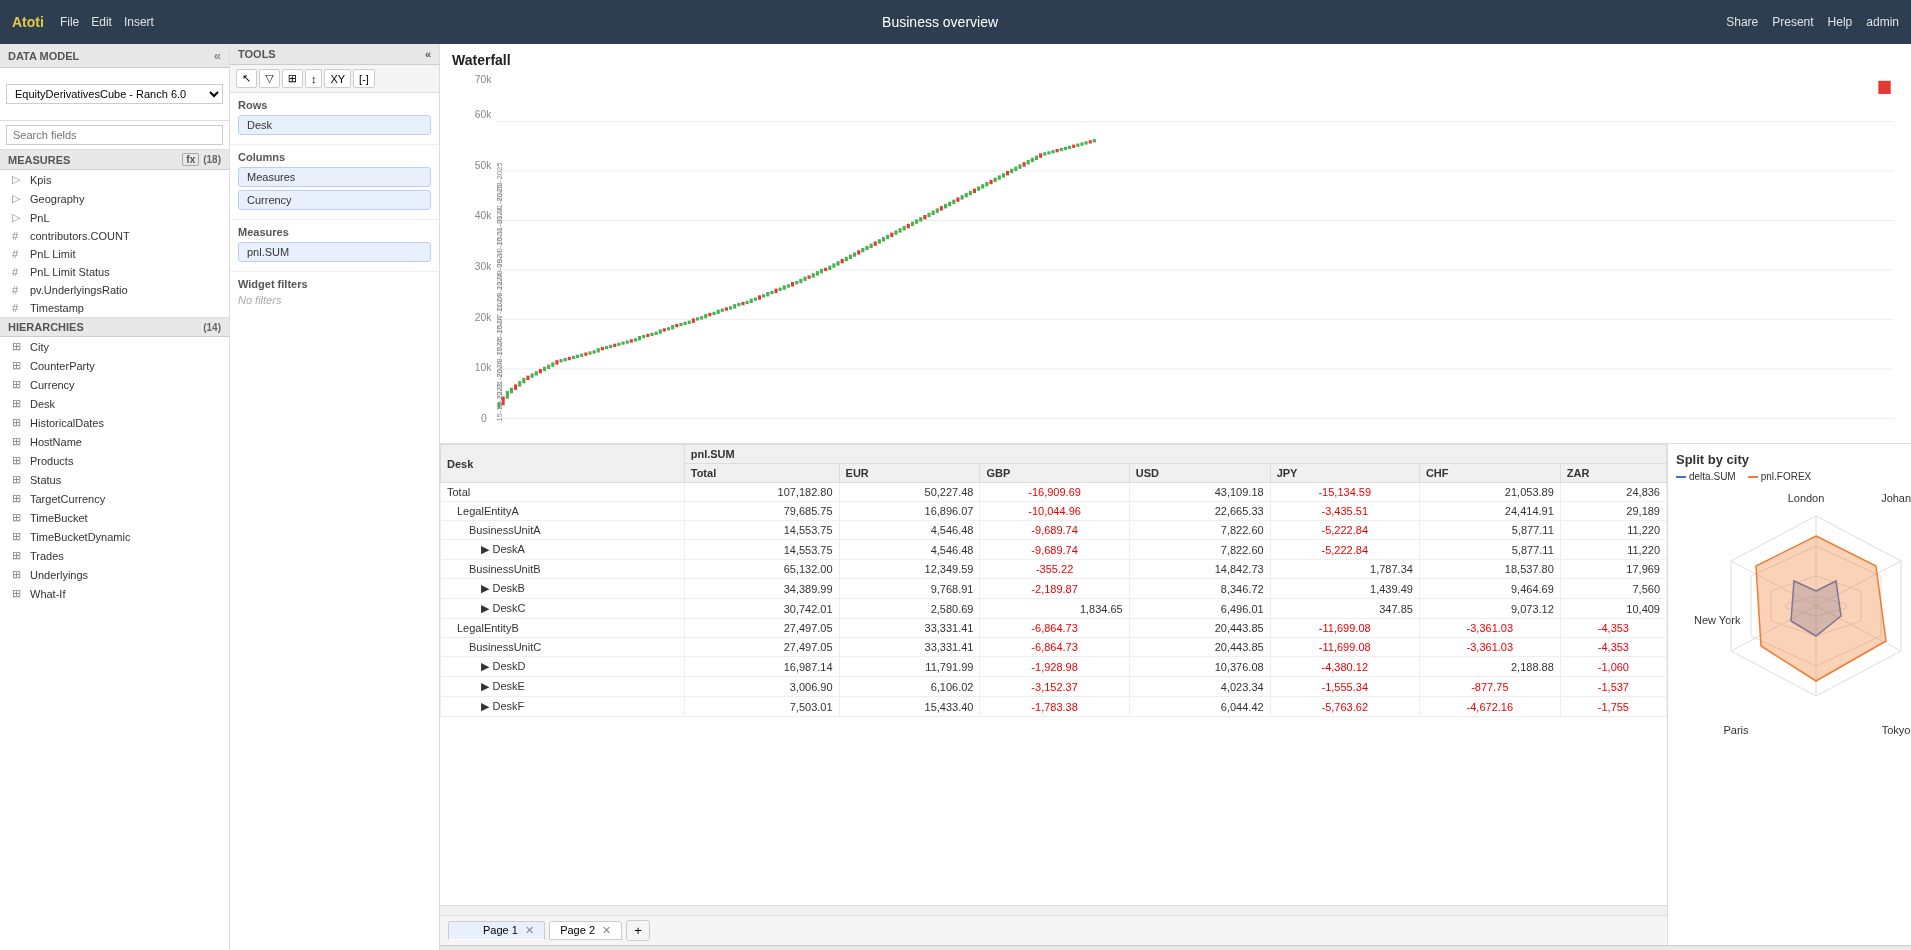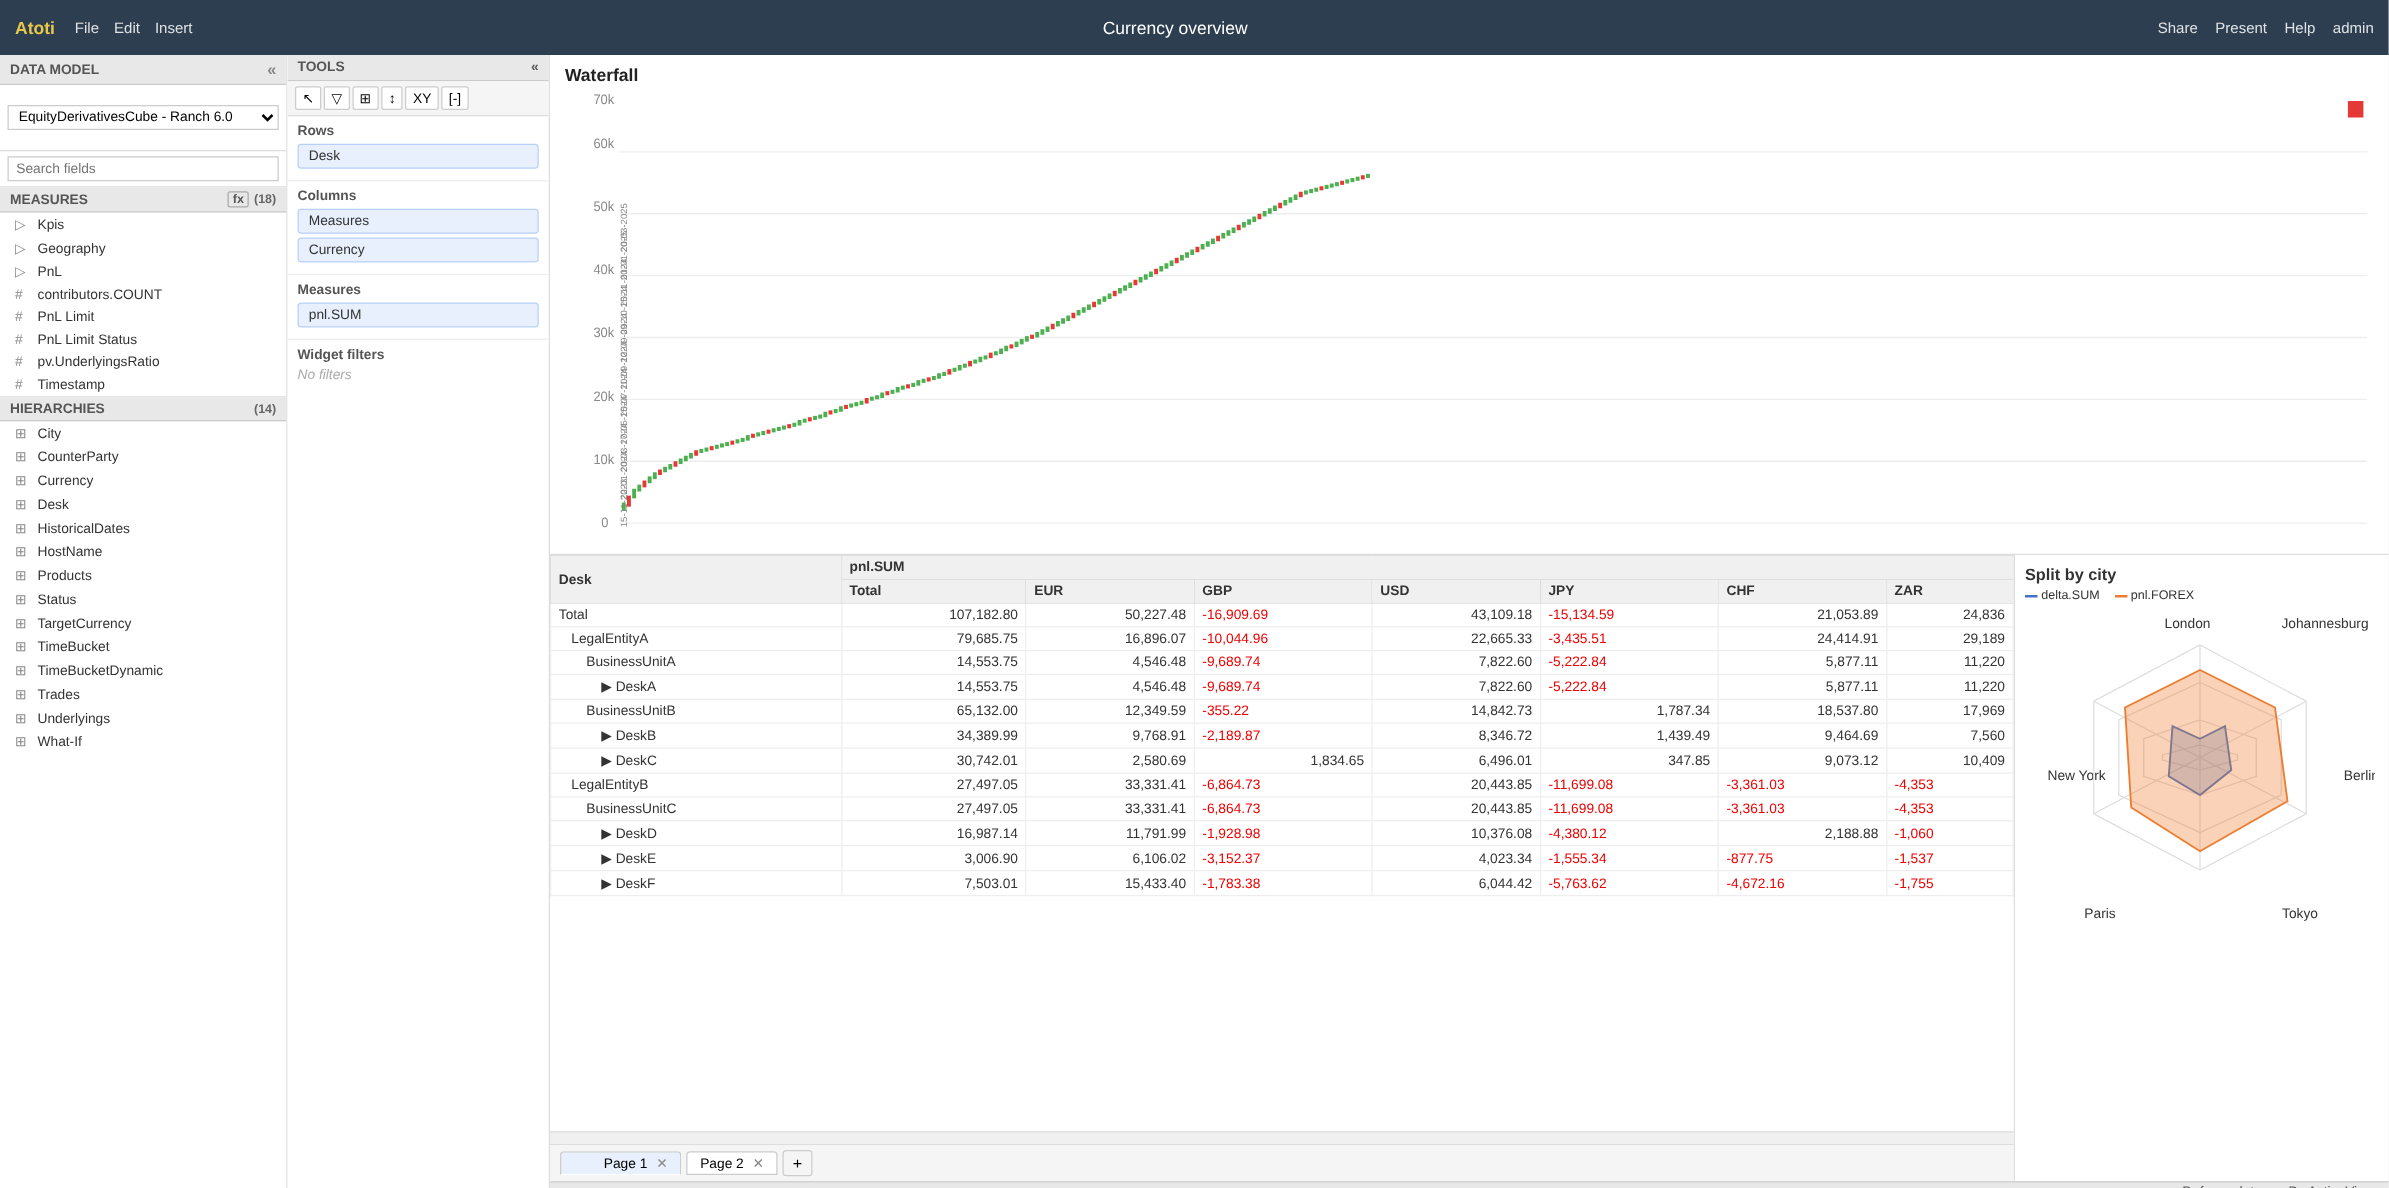--- a/index.html
+++ b/index.html
@@ -66,32 +66,32 @@
 
     
     .bottom-section { flex: 1; display: flex; overflow: hidden; }
     .table-section { flex: 1; display: flex; flex-direction: column; overflow: hidden; background: #fff; }
     .table-title { padding: 6px 10px; font-size: 12px; color: #555; border-bottom: 1px solid #ddd; }
     .table-wrapper { flex: 1; overflow: auto; }
     table { border-collapse: collapse; font-size: 11px; width: 100%; }
     table th { background: #f0f0f0; border: 1px solid #ddd; padding: 3px 6px; text-align: left; font-weight: bold; position: sticky; top: 0; z-index: 1; }
     table td { border: 1px solid #eee; padding: 3px 6px; }
     table td.num { text-align: right; }
-    table td.neg { text-align: left; color: #e00; }
+    table td.neg { text-align: center; color: #e00; }
     table td.indent1 { padding-left: 16px; }
     table td.indent2 { padding-left: 28px; }
     table td.indent3 { padding-left: 40px; }
     .pagination { display: flex; align-items: center; gap: 4px; padding: 4px 8px; border-top: 1px solid #ddd; background: #f5f5f5; }
     .tab-btn { border: 1px solid #ccc; background: #fff; padding: 2px 10px; cursor: pointer; font-size: 11px; border-radius: 3px 3px 0 0; }
     .tab-btn.active { background: #e8f0fe; border-bottom: 1px solid #fff; padding-left: 34px; }
     .tab-btn .close { color: #888; margin-left: 4px; cursor: pointer; }
     .tab-add { background: none; border: 1px solid #ccc; padding: 2px 7px; cursor: pointer; font-size: 13px; border-radius: 3px; }
 
     
-    .radar-section { width: 300px; border-left: 1px solid #ddd; background: #fff; padding: 8px; display: flex; flex-direction: column; overflow: hidden; }
+    .radar-section { width: 244px; border-left: 1px solid #ddd; background: #fff; padding: 8px; display: flex; flex-direction: column; overflow: hidden; }
     .radar-title { font-size: 13px; font-weight: bold; color: #333; margin-bottom: 4px; }
     .radar-legend { display: flex; gap: 12px; font-size: 10px; margin-bottom: 4px; }
     .legend-item { display: flex; align-items: center; gap: 3px; }
     .legend-dot { width: 10px; height: 2px; }
     .legend-blue { background: #4472c4; }
     .legend-orange { background: #ed7d31; }
 
     
     .status-bar { display: flex; align-items: center; justify-content: flex-end; gap: 16px; padding: 2px 10px; background: #e8e8e8; border-top: 1px solid #ccc; font-size: 11px; color: #555; flex-shrink: 0; }
     .status-item { cursor: pointer; }
@@ -103,21 +103,21 @@
 
 <div class="topbar">
   <div class="topbar-left">
     <span class="topbar-brand">Atoti</span>
     <div class="topbar-menu">
       <span>File</span>
       <span>Edit</span>
       <span>Insert</span>
     </div>
   </div>
-  <span class="topbar-title">Currency overview</span>
+  <span class="topbar-title">Business overview</span>
   <div class="topbar-right">
     <span>Share</span>
     <span>Present</span>
     <span>Help</span>
     <span>admin</span>
   </div>
 </div>
 
 <div class="main-layout">
 

